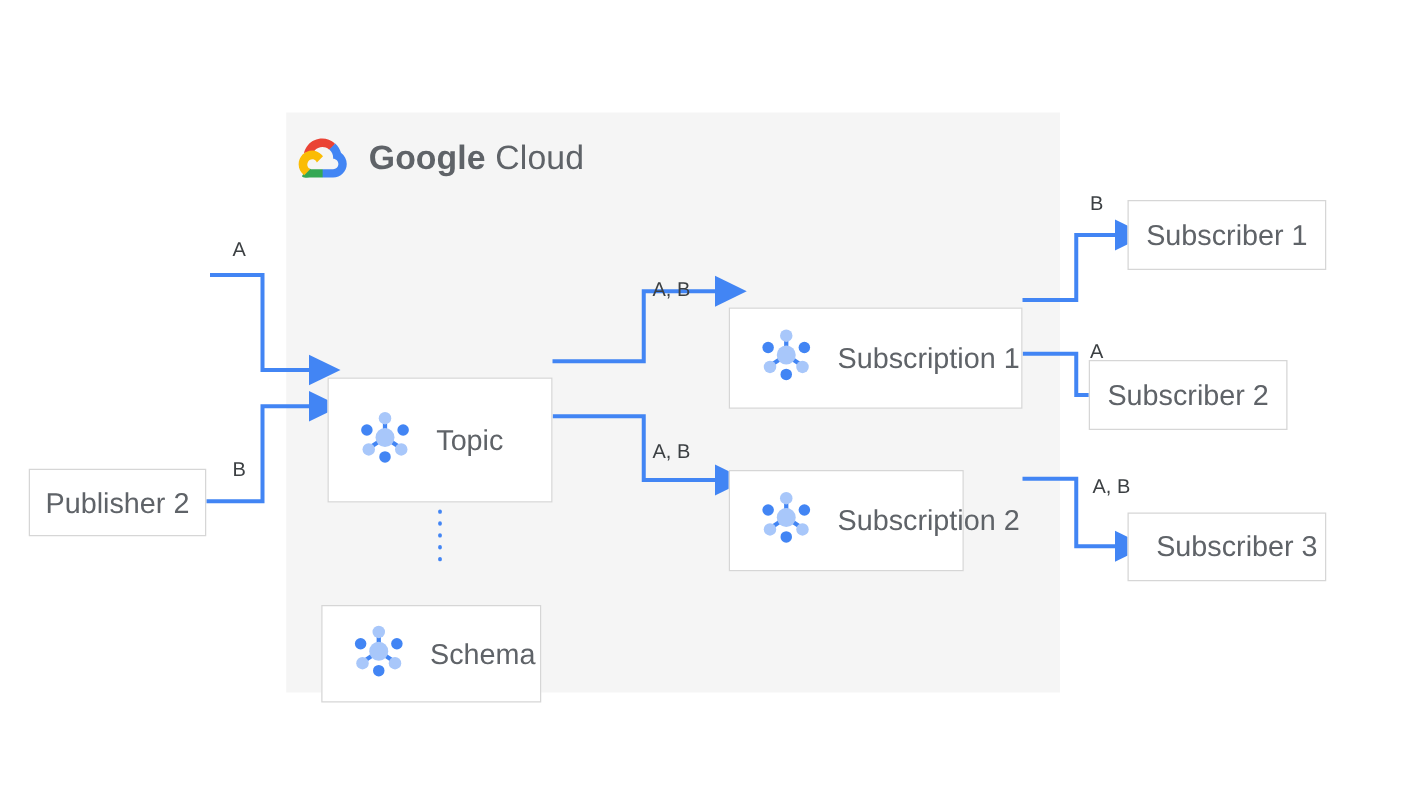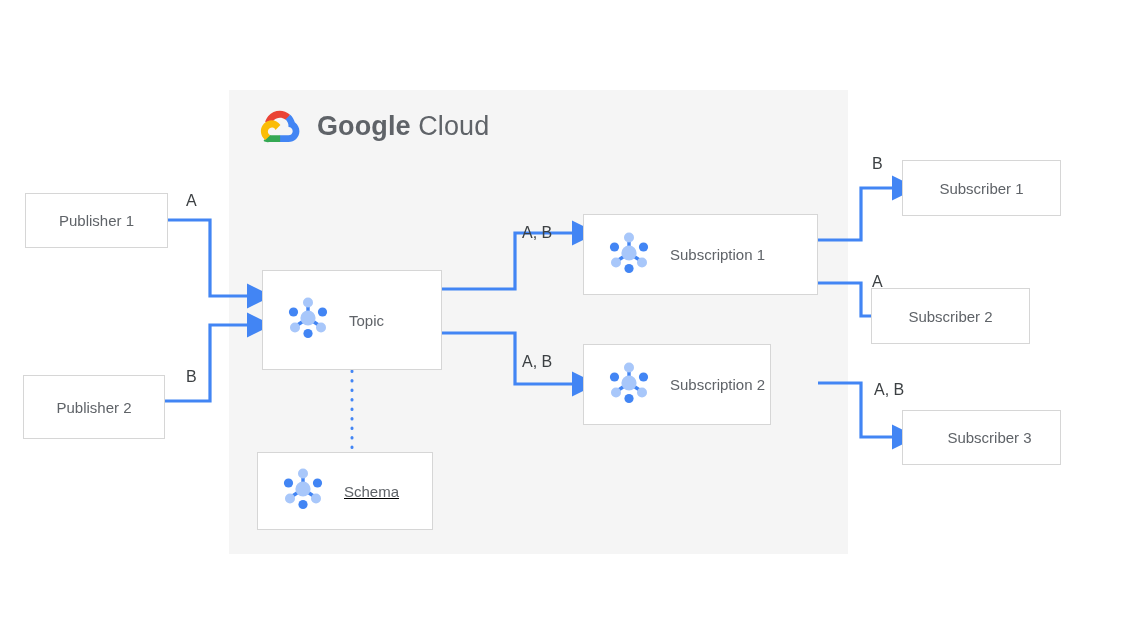--- a/index.html
+++ b/index.html
@@ -19,21 +19,21 @@
   #cloud-panel {
     position: absolute;
     left: 229px;
     top: 90px;
     width: 619px;
     height: 464px;
     background: #f5f5f5;
   }
   #cloud-logo-wrap {
     position: absolute;
-    left: 259px;
+    left: 237px;
     top: 108px;
     display: flex;
     align-items: center;
     gap: 14px;
   }
   #cloud-logo-wrap .logo-svg { display:block; }
   .brand-text {
     font-size: 27px;
     color: #5f6368;
     letter-spacing: 0.1px;
@@ -43,23 +43,23 @@
   
   .node {
     position: absolute;
     box-sizing: border-box;
     background: #ffffff;
     border: 1px solid #d6d6d6;
     display: flex;
     align-items: center;
     justify-content: center;
   }
-  .node.with-icon { justify-content: flex-start; }
+  .node.with-icon { justify-content: flex-start; margin-top: 32px; }
   .node-label {
-    font-size: 15px;
+    font-size: 23px;
     color: #5f6368;
     white-space: nowrap;
   }
   .node .pubsub-icon {
     flex: 0 0 auto;
     margin-left: 22px;
     margin-right: 18px;
   }
   
   .edge-label {
@@ -115,25 +115,22 @@
       <path d="M818,240 L861,240 L861,188 L895,188"></path>
 
       <path d="M818,283 L861,283 L861,316 L895,316"></path>
 
       <path d="M818,383 L861,383 L861,437 L895,437"></path>
     </g>
 
     <path d="M352,352 L352,452" fill="none" stroke="#4285f4" stroke-width="3" stroke-linecap="round" stroke-dasharray="0.5 9"></path>
   </svg>
 
-  <div class="node" style="left:25px; top:193px; width:143px; height:55px;">
-    <span class="node-label">Publisher 1</span>
-  </div>
-
-  <div class="node" style="left:23px; top:375px; width:142px; height:64px;">
+
+  <div class="node" style="left:23px; top:375px; width:142px; height:54px;">
     <span class="node-label">Publisher 2</span>
   </div>
 
   <div class="node with-icon" style="left:262px; top:270px; width:180px; height:100px;">
     <span class="pubsub-icon">
       <svg width="46" height="46" viewBox="0 0 46 46" xmlns="http://www.w3.org/2000/svg">
         <line x1="23" y1="23" x2="23" y2="9" stroke="#4285f4" stroke-width="3.4"></line>
         <line x1="23" y1="23" x2="35" y2="31" stroke="#4285f4" stroke-width="3.4"></line>
         <line x1="23" y1="23" x2="11" y2="31" stroke="#4285f4" stroke-width="3.4"></line>
         <circle cx="23" cy="23" r="7.6" fill="#a8c7fa"></circle>
@@ -141,21 +138,21 @@
         <circle cx="37.5" cy="17" r="4.6" fill="#4285f4"></circle>
         <circle cx="8.5" cy="17" r="4.6" fill="#4285f4"></circle>
         <circle cx="36" cy="32.5" r="5.0" fill="#a8c7fa"></circle>
         <circle cx="10" cy="32.5" r="5.0" fill="#a8c7fa"></circle>
         <circle cx="23" cy="38.5" r="4.6" fill="#4285f4"></circle>
       </svg>
     </span>
     <span class="node-label">Topic</span>
   </div>
 
-  <div class="node with-icon" style="left:257px; top:452px; width:176px; height:78px;text-decoration:underline;">
+  <div class="node with-icon" style="left:257px; top:452px; width:176px; height:78px;">
     <span class="pubsub-icon">
       <svg width="46" height="46" viewBox="0 0 46 46" xmlns="http://www.w3.org/2000/svg">
         <line x1="23" y1="23" x2="23" y2="9" stroke="#4285f4" stroke-width="3.4"></line>
         <line x1="23" y1="23" x2="35" y2="31" stroke="#4285f4" stroke-width="3.4"></line>
         <line x1="23" y1="23" x2="11" y2="31" stroke="#4285f4" stroke-width="3.4"></line>
         <circle cx="23" cy="23" r="7.6" fill="#a8c7fa"></circle>
         <circle cx="23" cy="7.5" r="5.0" fill="#a8c7fa"></circle>
         <circle cx="37.5" cy="17" r="4.6" fill="#4285f4"></circle>
         <circle cx="8.5" cy="17" r="4.6" fill="#4285f4"></circle>
         <circle cx="36" cy="32.5" r="5.0" fill="#a8c7fa"></circle>

